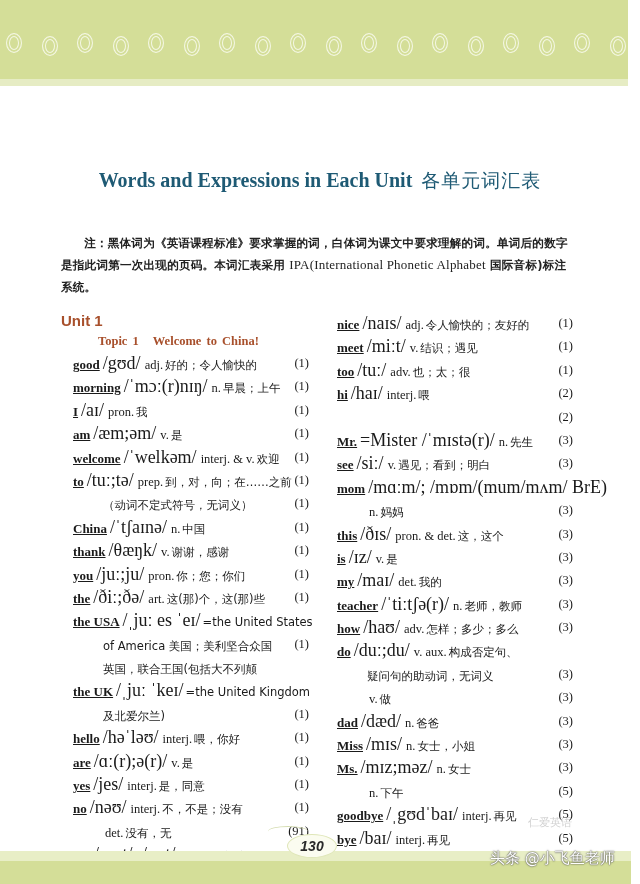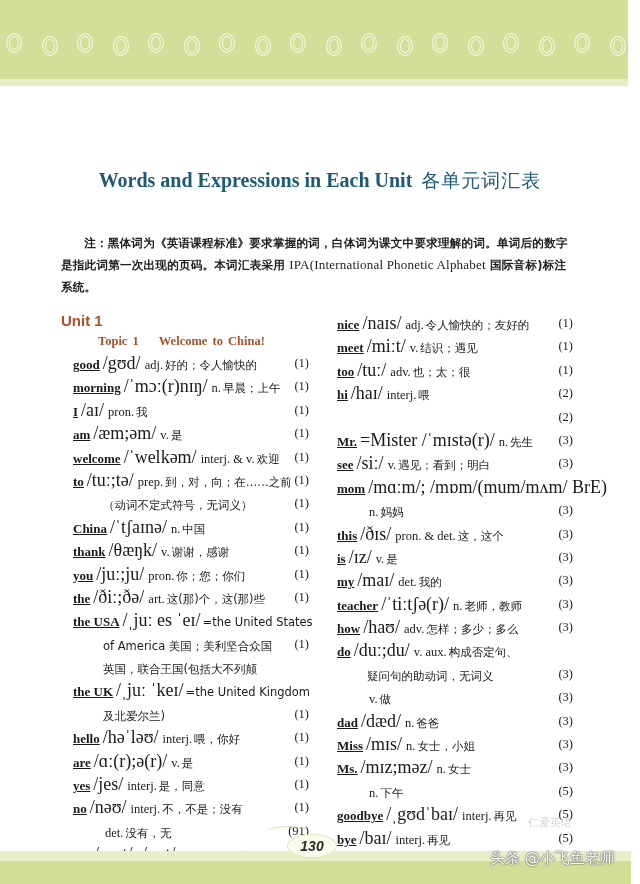--- a/index.html
+++ b/index.html
@@ -45,21 +45,21 @@
   .col.right { left: 337px; width: 236px; top: 312px; }
   .unit-heading {
     position: absolute; left: 61px; top: 312px;
     font-family: "Liberation Sans", sans-serif; font-weight: bold; font-size: 15px; color: #a8502c;
   }
   .topic-heading {
     position: absolute; left: 98px; top: 334px;
     font-family: "Liberation Serif", serif; font-weight: bold; font-size: 12.5px; color: #a8502c;
     word-spacing: 2px;
   }
-  .topic-heading span + span { margin-left: 20px; }
+  .topic-heading span + span { margin-left: 14px; }
 
   .entry { position: relative; height: 23.4px; line-height: 23.4px; white-space: nowrap; }
   .entry .w { font-family: "Liberation Serif", serif; font-weight: bold; font-size: 13px; text-decoration: underline; }
   .entry .w.plain { font-weight: normal; }
   .entry .ipa { font-family: Liberation Serif, serif; font-size: 18px; margin-left: 3px; }
   .entry .pos { font-family: "Liberation Serif", serif; font-size: 12.5px; margin-left: 4px; }
   .entry .cn { font-family: "DejaVu Sans", sans-serif; font-size: 11.5px; margin-left: 2px; }
   .entry .pg { position: absolute; right: 0; top: 0; font-family: "Liberation Serif", serif; font-size: 12.5px; }
   .entry.indent { padding-left: 28px; }
 

